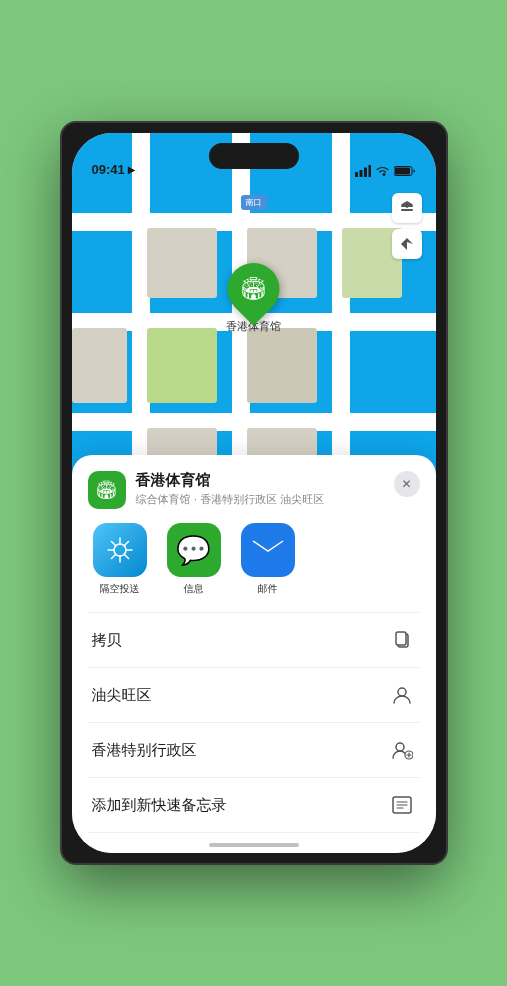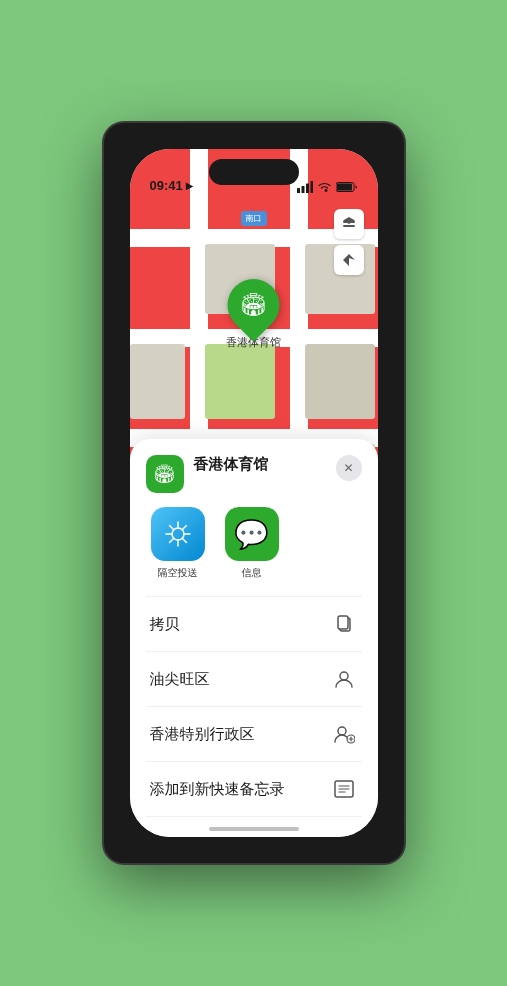--- a/index.html
+++ b/index.html
@@ -5,25 +5,25 @@
     * { box-sizing: border-box; margin: 0; padding: 0; }
     body {
       background: #7dc87d;
       display: flex;
       justify-content: center;
       align-items: center;
       min-height: 100vh;
       font-family: -apple-system, 'PingFang SC', 'Helvetica Neue', sans-serif;
     }
     .phone-frame {
-      width: 300px;
+      width: 384px;
       height: 740px;
       background: #1a1a1a;
-      border-radius: 20px;
-      padding: 26px;
+      border-radius: 14px;
+      padding: 10px;
       position: relative;
       box-shadow: 0 0 0 2px #3a3a3a, 0 20px 60px rgba(0,0,0,0.5);
     }
     .phone-screen {
       width: 100%;
       height: 100%;
       background: #e8e8e8;
       border-radius: 40px;
       overflow: hidden;
       position: relative;
@@ -58,21 +58,21 @@
       align-items: center;
       gap: 4px;
     }
     
     .map-area {
       position: absolute;
       top: 0;
       left: 0;
       right: 0;
       height: 420px;
-      background: #ef4444;
+      background: #0ea5e9;
       overflow: hidden;
     }
     .map-road-h {
       position: absolute;
       background: #ffffff;
       height: 18px;
     }
     .map-road-v {
       position: absolute;
       background: #ffffff;
@@ -370,20 +370,21 @@
         <span class="pin-label">香港体育馆</span>
       </div>
     </div>
 
     <div class="bottom-sheet">
 
       <div class="place-header">
         <div class="place-avatar">🏟</div>
         <div class="place-info">
           <div class="place-name">香港体育馆</div>
+          <div class="place-desc">综合体育馆 · 香港特别行政区 油尖旺区</div>
         </div>
         <div class="close-btn">✕</div>
       </div>
 
       <div class="share-row">
 
         <div class="share-item">
           <div class="share-icon airdrop">
             <svg width="30" height="30" viewBox="0 0 30 30" fill="none">
               <circle cx="15" cy="15" r="6" stroke="white" stroke-width="1.5" fill="none"></circle>
@@ -398,20 +399,29 @@
             </svg>
           </div>
           <span class="share-label">隔空投送</span>
         </div>
 
         <div class="share-item">
           <div class="share-icon messages" style="color:white;font-size:28px;">💬</div>
           <span class="share-label">信息</span>
         </div>
 
+        <div class="share-item">
+          <div class="share-icon mail" style="display:flex;align-items:center;justify-content:center;">
+            <svg width="32" height="24" viewBox="0 0 32 24" fill="none">
+              <rect x="1" y="1" width="30" height="22" rx="3" fill="#1e7ae8"></rect>
+              <path d="M1 3 L16 13 L31 3" stroke="white" stroke-width="1.5" fill="none"></path>
+            </svg>
+          </div>
+          <span class="share-label">邮件</span>
+        </div>
 
 
       </div>
 
       <div class="action-list">
 
         <div class="action-item">
           <span class="action-label">拷贝</span>
           <div class="action-icon">
             <svg width="20" height="20" viewBox="0 0 20 20" fill="none">

